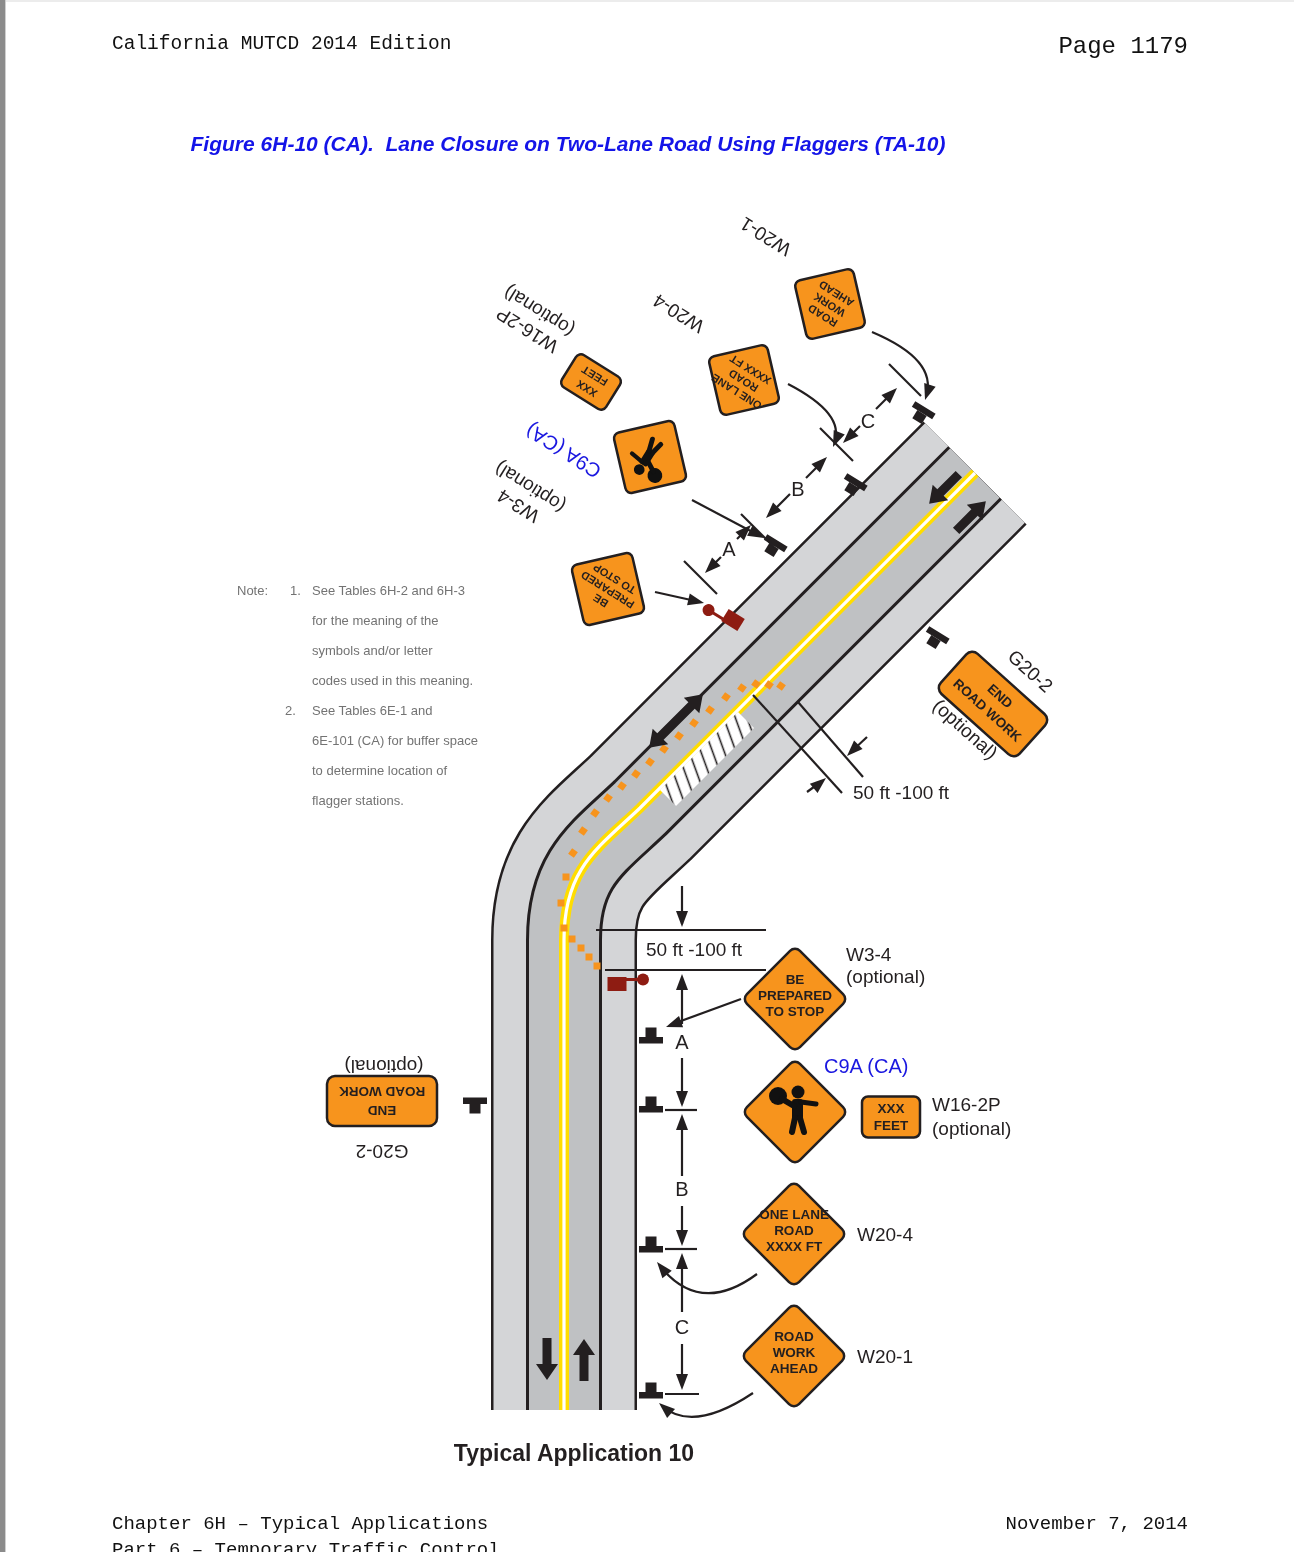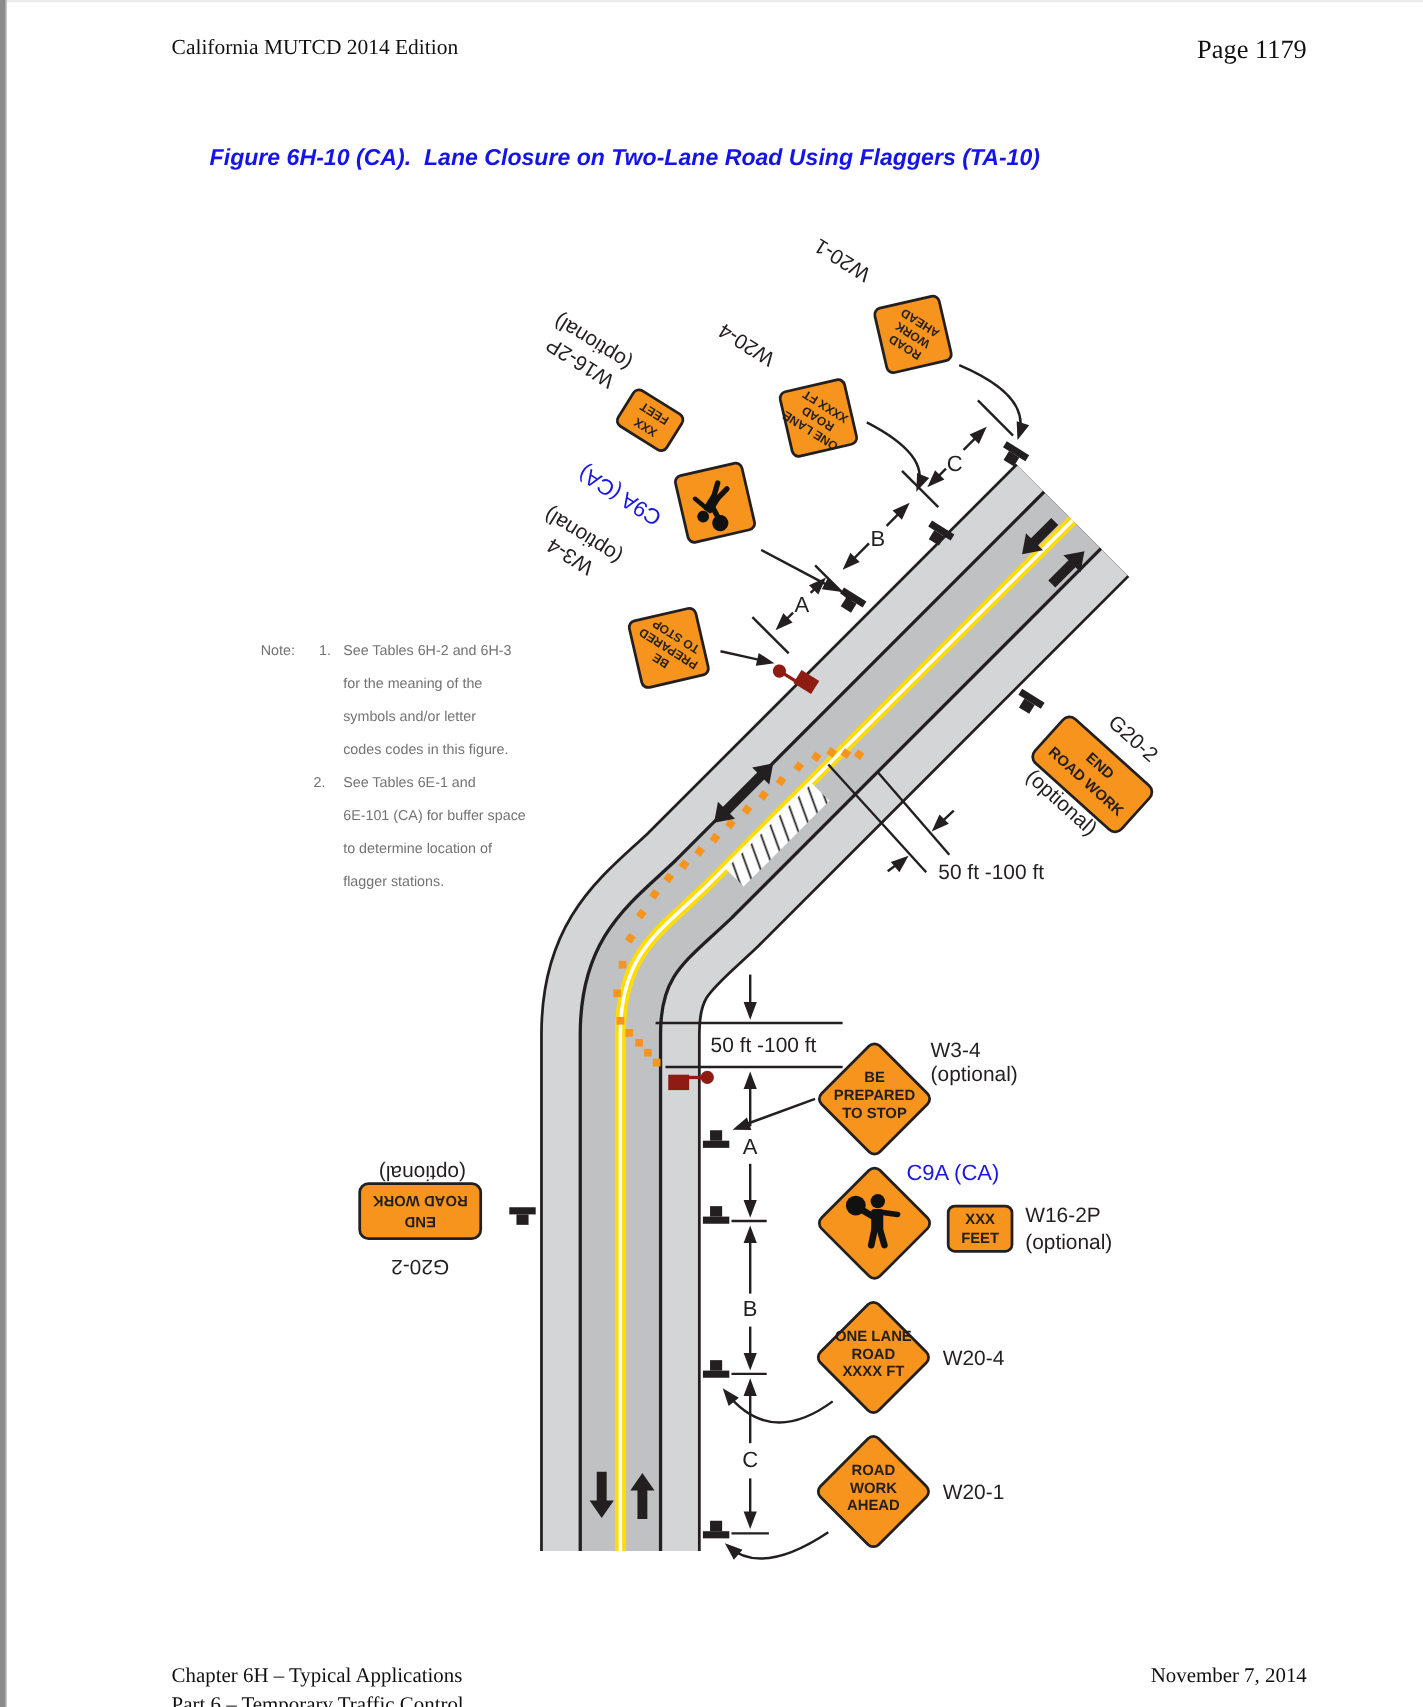--- a/index.html
+++ b/index.html
@@ -2,21 +2,21 @@
 <html><head>
 <meta charset="utf-8">
 <style>
   html,body { margin:0; padding:0; background:#ffffff; }
   #page {
     position:relative; width:1294px; height:1552px; background:#ffffff;
     overflow:hidden; font-family:"Liberation Sans", sans-serif;
   }
   #edge-strip { position:absolute; left:0; top:0; width:5px; height:1552px; background:#8b8b8b; border-right:1px solid #cfcfcf; }
   #top-strip  { position:absolute; left:0; top:0; width:1294px; height:2px; background:#ececec; }
-  .serif { font-family:Liberation Serif, serif; color:#111;margin-left:44px; }
+  .serif { font-family:Liberation Mono, monospace; color:#111; }
   #hdr-left1 { position:absolute; left:112px; top:33px;  font-size:19.5px; }
   #hdr-left2 { position:absolute; left:112px; top:60px;  font-size:17.5px; }
   #hdr-right { position:absolute; right:106px; top:33px; font-size:24px; }
   #fig-title { position:absolute; left:0; top:132px; width:1136px; text-align:center;
                font-size:21px; font-weight:bold; font-style:italic; color:#1414e8; white-space:pre; }
   #caption   { position:absolute; left:0; top:1440px; width:1148px; text-align:center;
                font-size:23px; font-weight:bold; color:#231f20; }
   #ftr-left1 { position:absolute; left:112px; top:1513px; font-size:19px; }
   #ftr-left2 { position:absolute; left:112px; top:1539px; font-size:19px; }
   #ftr-right { position:absolute; right:106px; top:1513px; font-size:19px; }
@@ -41,21 +41,21 @@
   <div id="hdr-left1" class="serif">California MUTCD 2014 Edition</div>
   <div id="hdr-right" class="serif">Page 1179</div>
 
   <div id="fig-title">Figure 6H-10 (CA).  Lane Closure on Two-Lane Road Using Flaggers (TA-10)</div>
 
   <span class="note" style="left:237px; top:583px;">Note:</span>
   <span class="note" style="left:290px; top:583px;">1.</span>
   <span class="note" style="left:312px; top:583px;">See Tables 6H-2 and 6H-3</span>
   <span class="note" style="left:312px; top:613px;">for the meaning of the</span>
   <span class="note" style="left:312px; top:643px;">symbols and/or letter</span>
-  <span class="note" style="left:312px; top:673px;">codes codes in this figure.</span>
+  <span class="note" style="left:312px; top:673px;">codes used in this meaning.</span>
   <span class="note" style="left:285px; top:703px;">2.</span>
   <span class="note" style="left:312px; top:703px;text-align:right;">See Tables 6E-1 and</span>
   <span class="note" style="left:312px; top:733px;">6E-101 (CA) for buffer space</span>
   <span class="note" style="left:312px; top:763px;">to determine location of</span>
   <span class="note" style="left:312px; top:793px;">flagger stations.</span>
 
   <svg width="1294" height="1552" viewBox="0 0 1294 1552">
     <defs>
       <path id="roadpath" d="M 564 1410 L 564 940 C 564 868 598 848 640 808 L 975 473" fill="none"></path>
       <pattern id="hatchp" width="11" height="11" patternUnits="userSpaceOnUse" patternTransform="rotate(-20)">
@@ -332,17 +332,18 @@
       <text class="st" y="14">ROAD WORK</text>
     </g>
     <g transform="translate(384,1060) rotate(180)">
         <text class="lblm">(optional)</text>
       </g>
     <g transform="translate(382,1145) rotate(180)">
         <text class="lblm">G20-2</text>
       </g>
   </svg>
 
+  <div id="caption">Typical Application 10</div>
 
   <div id="ftr-left1" class="serif">Chapter 6H – Typical Applications</div>
   <div id="ftr-left2" class="serif">Part 6 – Temporary Traffic Control</div>
   <div id="ftr-right" class="serif">November 7, 2014</div>
 </div>
 
 </body></html>

